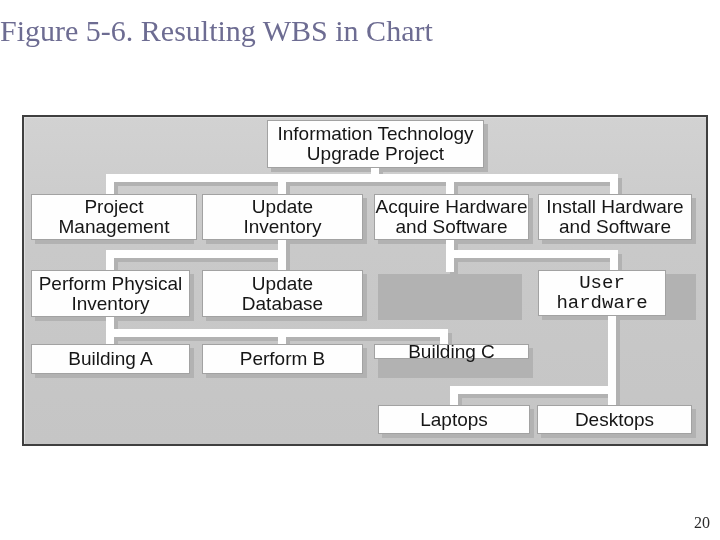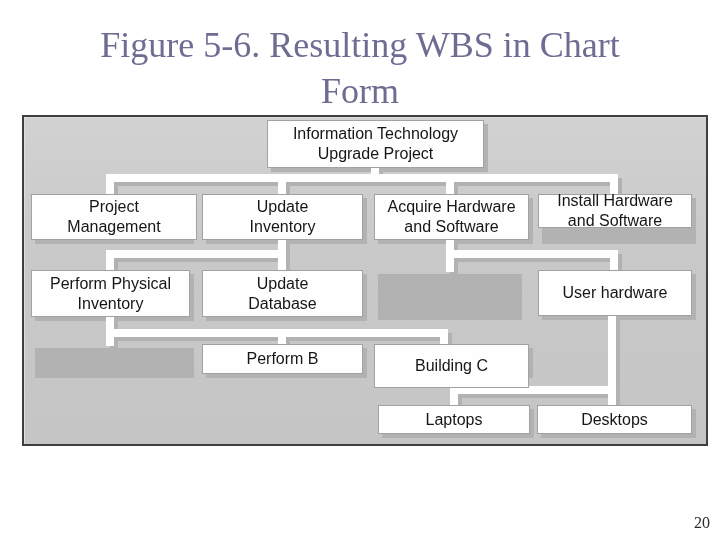--- a/index.html
+++ b/index.html
@@ -2,57 +2,56 @@
 <html><head>
 <meta charset="utf-8">
 <style>
   html,body{margin:0;padding:0;}
   body{
     width:720px;height:540px;position:relative;overflow:hidden;
     background:var(--page-bg,#ffffff);
     font-family:"Liberation Sans",sans-serif;
   }
   .slide-title{
-    position:absolute;top:22px;left:0;right:0;text-align:center;
+    position:absolute;top:8px;left:0;right:0;text-align:left;
     font-family:"Liberation Serif","DejaVu Serif",serif;
-    font-size:36px;line-height:46px;font-weight:400;
+    font-size:30px;line-height:46px;font-weight:400;
     color:var(--title-color,#6d6c92);
     letter-spacing:0px;
   }
   .figure-panel{
     position:absolute;left:22px;top:115px;width:686px;height:331px;
     box-sizing:border-box;
     border:2px solid var(--panel-border,#3f3f3f);
     background:linear-gradient(180deg,#d2d2d2 0%,var(--panel-bg,#c9c9c9) 40%,#c5c5c5 100%);
     box-shadow:inset 1px 1px 0 #dedede;
   }
   .wbs-canvas{position:absolute;left:0;top:0;width:720px;height:540px;pointer-events:none;}
   .wbs-canvas > div{position:absolute;box-sizing:border-box;}
   .shadow{background:var(--shadow-color,#b2b2b2);}
   .conn{background:var(--connector-color,#ffffff);}
   .node{
     background:var(--box-fill,#fefefe);
     border:1px solid var(--box-border,#a2a2a2);
     display:flex;align-items:center;justify-content:center;text-align:center;
     color:var(--text-color,#161616);
-    font-size:16px;line-height:20px;
+    font-size:19px;line-height:20px;
     white-space:pre-line;
   }
   .page-number{
     position:absolute;top:514px;right:10px;
     font-family:"Liberation Serif","DejaVu Serif",serif;
     font-size:16px;color:#2b2b2b;
   }
 </style>
 </head>
 <body style="--page-bg: #ffffff; --title-color: #6d6c92; --panel-bg: #c9c9c9; --panel-border: #3f3f3f; --box-fill: #fefefe; --box-border: #a2a2a2; --shadow-color: #b2b2b2; --connector-color: #ffffff; --text-color: #161616;">
 
 <div class="slide-title">
   <span>Figure 5-6. Resulting WBS in Chart</span><br>
-  <span>Form</span>
 </div>
 
 <div class="figure-panel"></div>
 
 <div class="wbs-canvas">
     <div class="shadow" style="left: 375px; top: 168px; width: 8px; height: 14px;"></div>
     <div class="shadow" style="left: 110px; top: 178px; width: 512px; height: 8px;"></div>
     <div class="shadow" style="left: 110px; top: 182px; width: 8px; height: 18px;"></div>
     <div class="shadow" style="left: 282px; top: 182px; width: 8px; height: 18px;"></div>
     <div class="shadow" style="left: 450px; top: 182px; width: 8px; height: 18px;"></div>
@@ -112,26 +111,27 @@
     <div class="conn" style="left: 450px; top: 390px; width: 8px; height: 17px;"></div>
     <div class="conn" style="left: 608px; top: 390px; width: 8px; height: 17px;"></div>
     <div class="node" style="left: 267px; top: 120px; width: 217px; height: 48px;"><span>Information Technology
 Upgrade Project</span></div>
     <div class="node" style="left: 31px; top: 194px; width: 166px; height: 46px;"><span>Project
 Management</span></div>
     <div class="node" style="left: 202px; top: 194px; width: 161px; height: 46px;"><span>Update
 Inventory</span></div>
     <div class="node" style="left: 374px; top: 194px; width: 155px; height: 46px;"><span>Acquire Hardware
 and Software</span></div>
-    <div class="node" style="left: 538px; top: 194px; width: 154px; height: 34px;"><span>Install Hardware
+    <div class="node" style="left: 538px; top: 194px; width: 154px; height: 46px;"><span>Install Hardware
 and Software</span></div>
     <div class="node" style="left: 31px; top: 270px; width: 159px; height: 47px;"><span>Perform Physical
 Inventory</span></div>
     <div class="node" style="left: 202px; top: 270px; width: 161px; height: 47px;"><span>Update
 Database</span></div>
-    <div class="node" style="left: 538px; top: 270px; width: 154px; height: 46px;"><span>User hardware</span></div>
+    <div class="node" style="left: 538px; top: 270px; width: 128px; height: 46px; font-family: Liberation Mono, monospace;"><span>User hardware</span></div>
+    <div class="node" style="left: 31px; top: 344px; width: 159px; height: 30px;"><span>Building A</span></div>
     <div class="node" style="left: 202px; top: 344px; width: 161px; height: 30px;"><span>Perform B</span></div>
-    <div class="node" style="left: 374px; top: 344px; width: 155px; height: 44px;"><span>Building C</span></div>
+    <div class="node" style="left: 374px; top: 344px; width: 155px; height: 15px;"><span>Building C</span></div>
     <div class="node" style="left: 537px; top: 405px; width: 155px; height: 29px;"><span>Desktops</span></div>
     <div class="node" style="left: 378px; top: 405px; width: 152px; height: 29px;"><span>Laptops</span></div>
   </div>
 
 <div class="page-number">20</div>
 
 </body></html>

